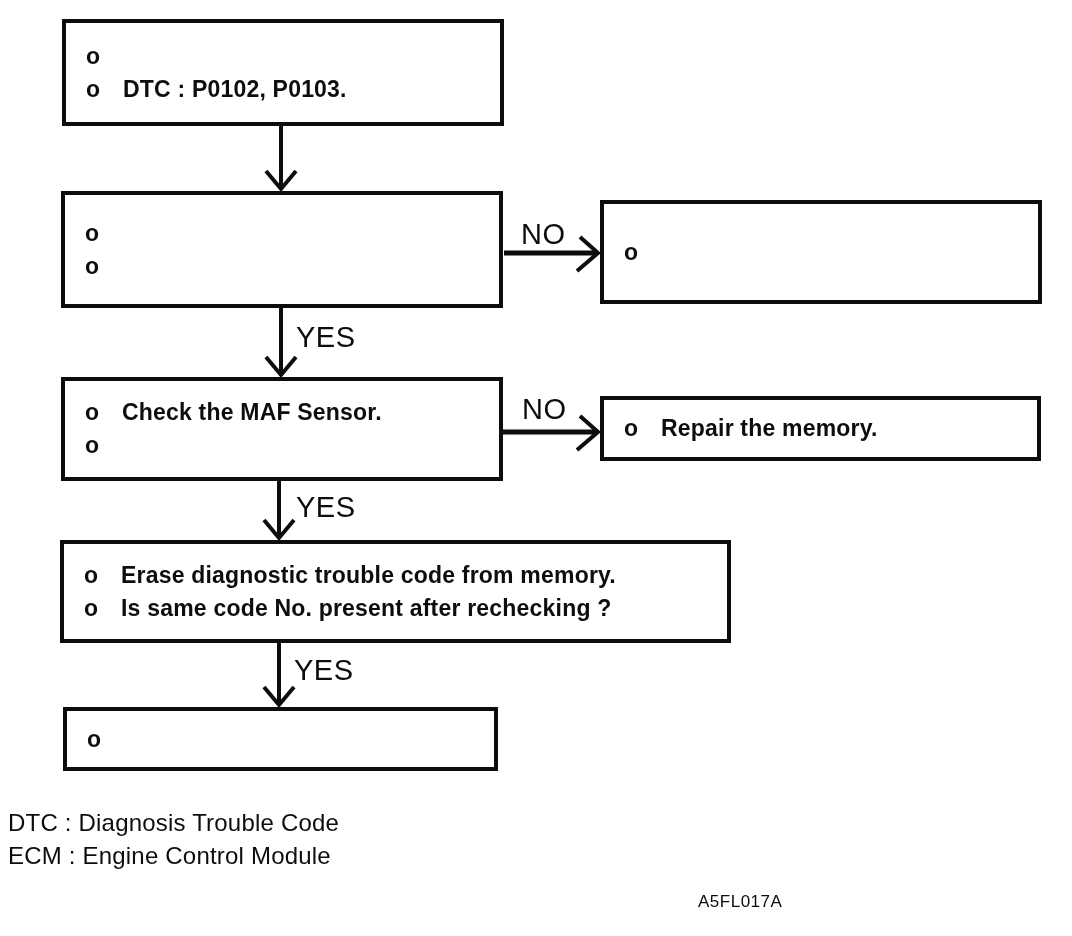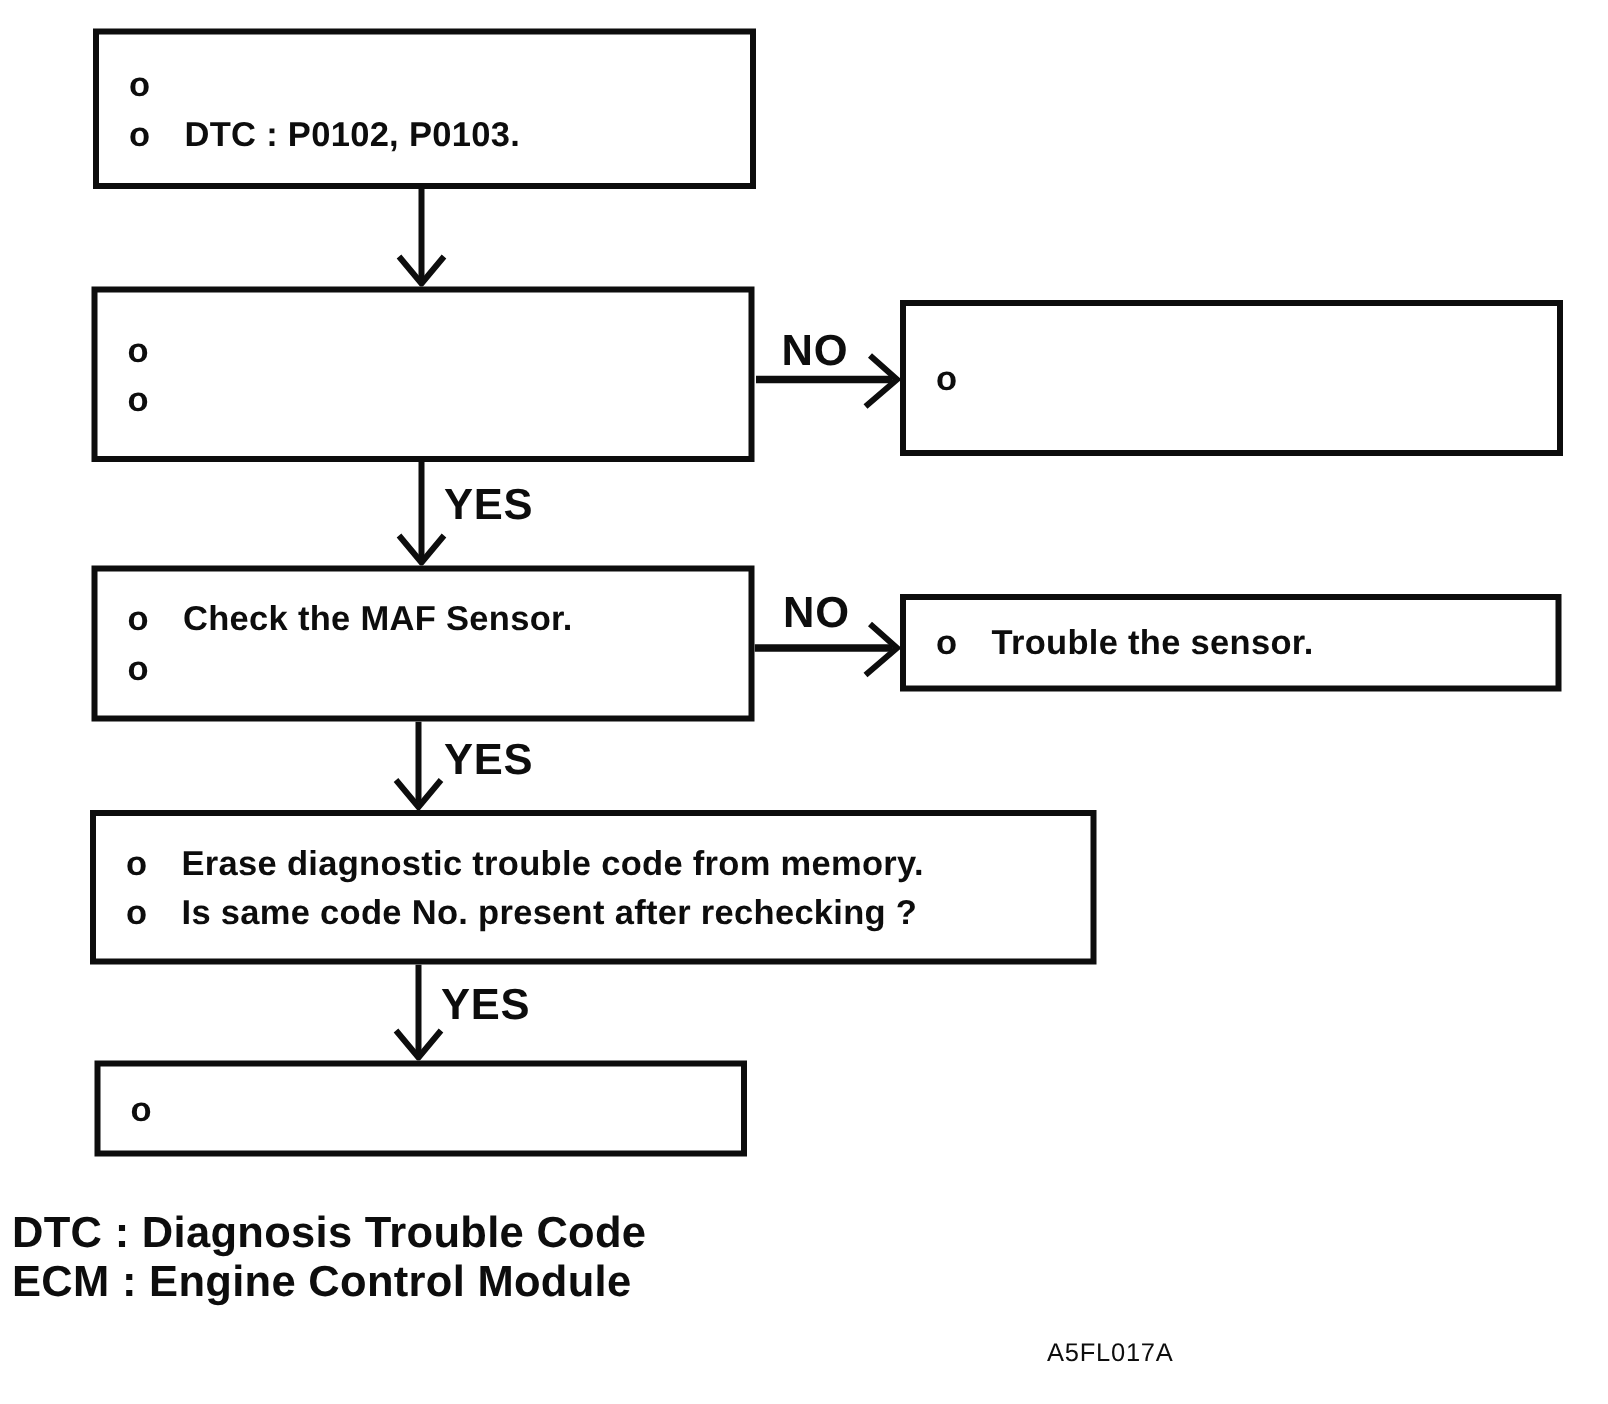--- a/index.html
+++ b/index.html
@@ -51,32 +51,32 @@
   .txt {
     font-size: 23px;
     font-weight: bold;
     line-height: 33px;
     white-space: pre-line;
     letter-spacing: 0.2px;
   }
   .edge-label {
     position: absolute;
     font-size: 29px;
-    font-weight: bold;
+    font-weight: normal;
     letter-spacing: 0.5px;
     line-height: 30px;
   }
   .legend {
     position: absolute;
     left: 8px;
     top: 806px;
   }
   .legend div {
-    font-size: 29px;
-    font-weight: bold;
+    font-size: 24px;
+    font-weight: normal;
     line-height: 33px;
     letter-spacing: 0.2px;
   }
   .figure-code {
     position: absolute;
     left: 698px;
     top: 892px;
     font-size: 17px;
     font-weight: normal;
     letter-spacing: 0.5px;
@@ -152,21 +152,21 @@
       <span class="txt">Check the MAF Sensor.</span>
     </div>
     <div class="item">
       <span class="bullet">o</span>
     </div>
   </div>
 
   <div class="box" id="box-repair-sensor">
     <div class="item">
       <span class="bullet">o</span>
-      <span class="txt">Trouble the sensor.</span>
+      <span class="txt">Repair the memory.</span>
     </div>
   </div>
 
   <div class="box" id="box-erase-dtc">
     <div class="item">
       <span class="bullet">o</span>
       <span class="txt">Erase diagnostic trouble code from memory.</span>
     </div>
     <div class="item">
       <span class="bullet">o</span>

